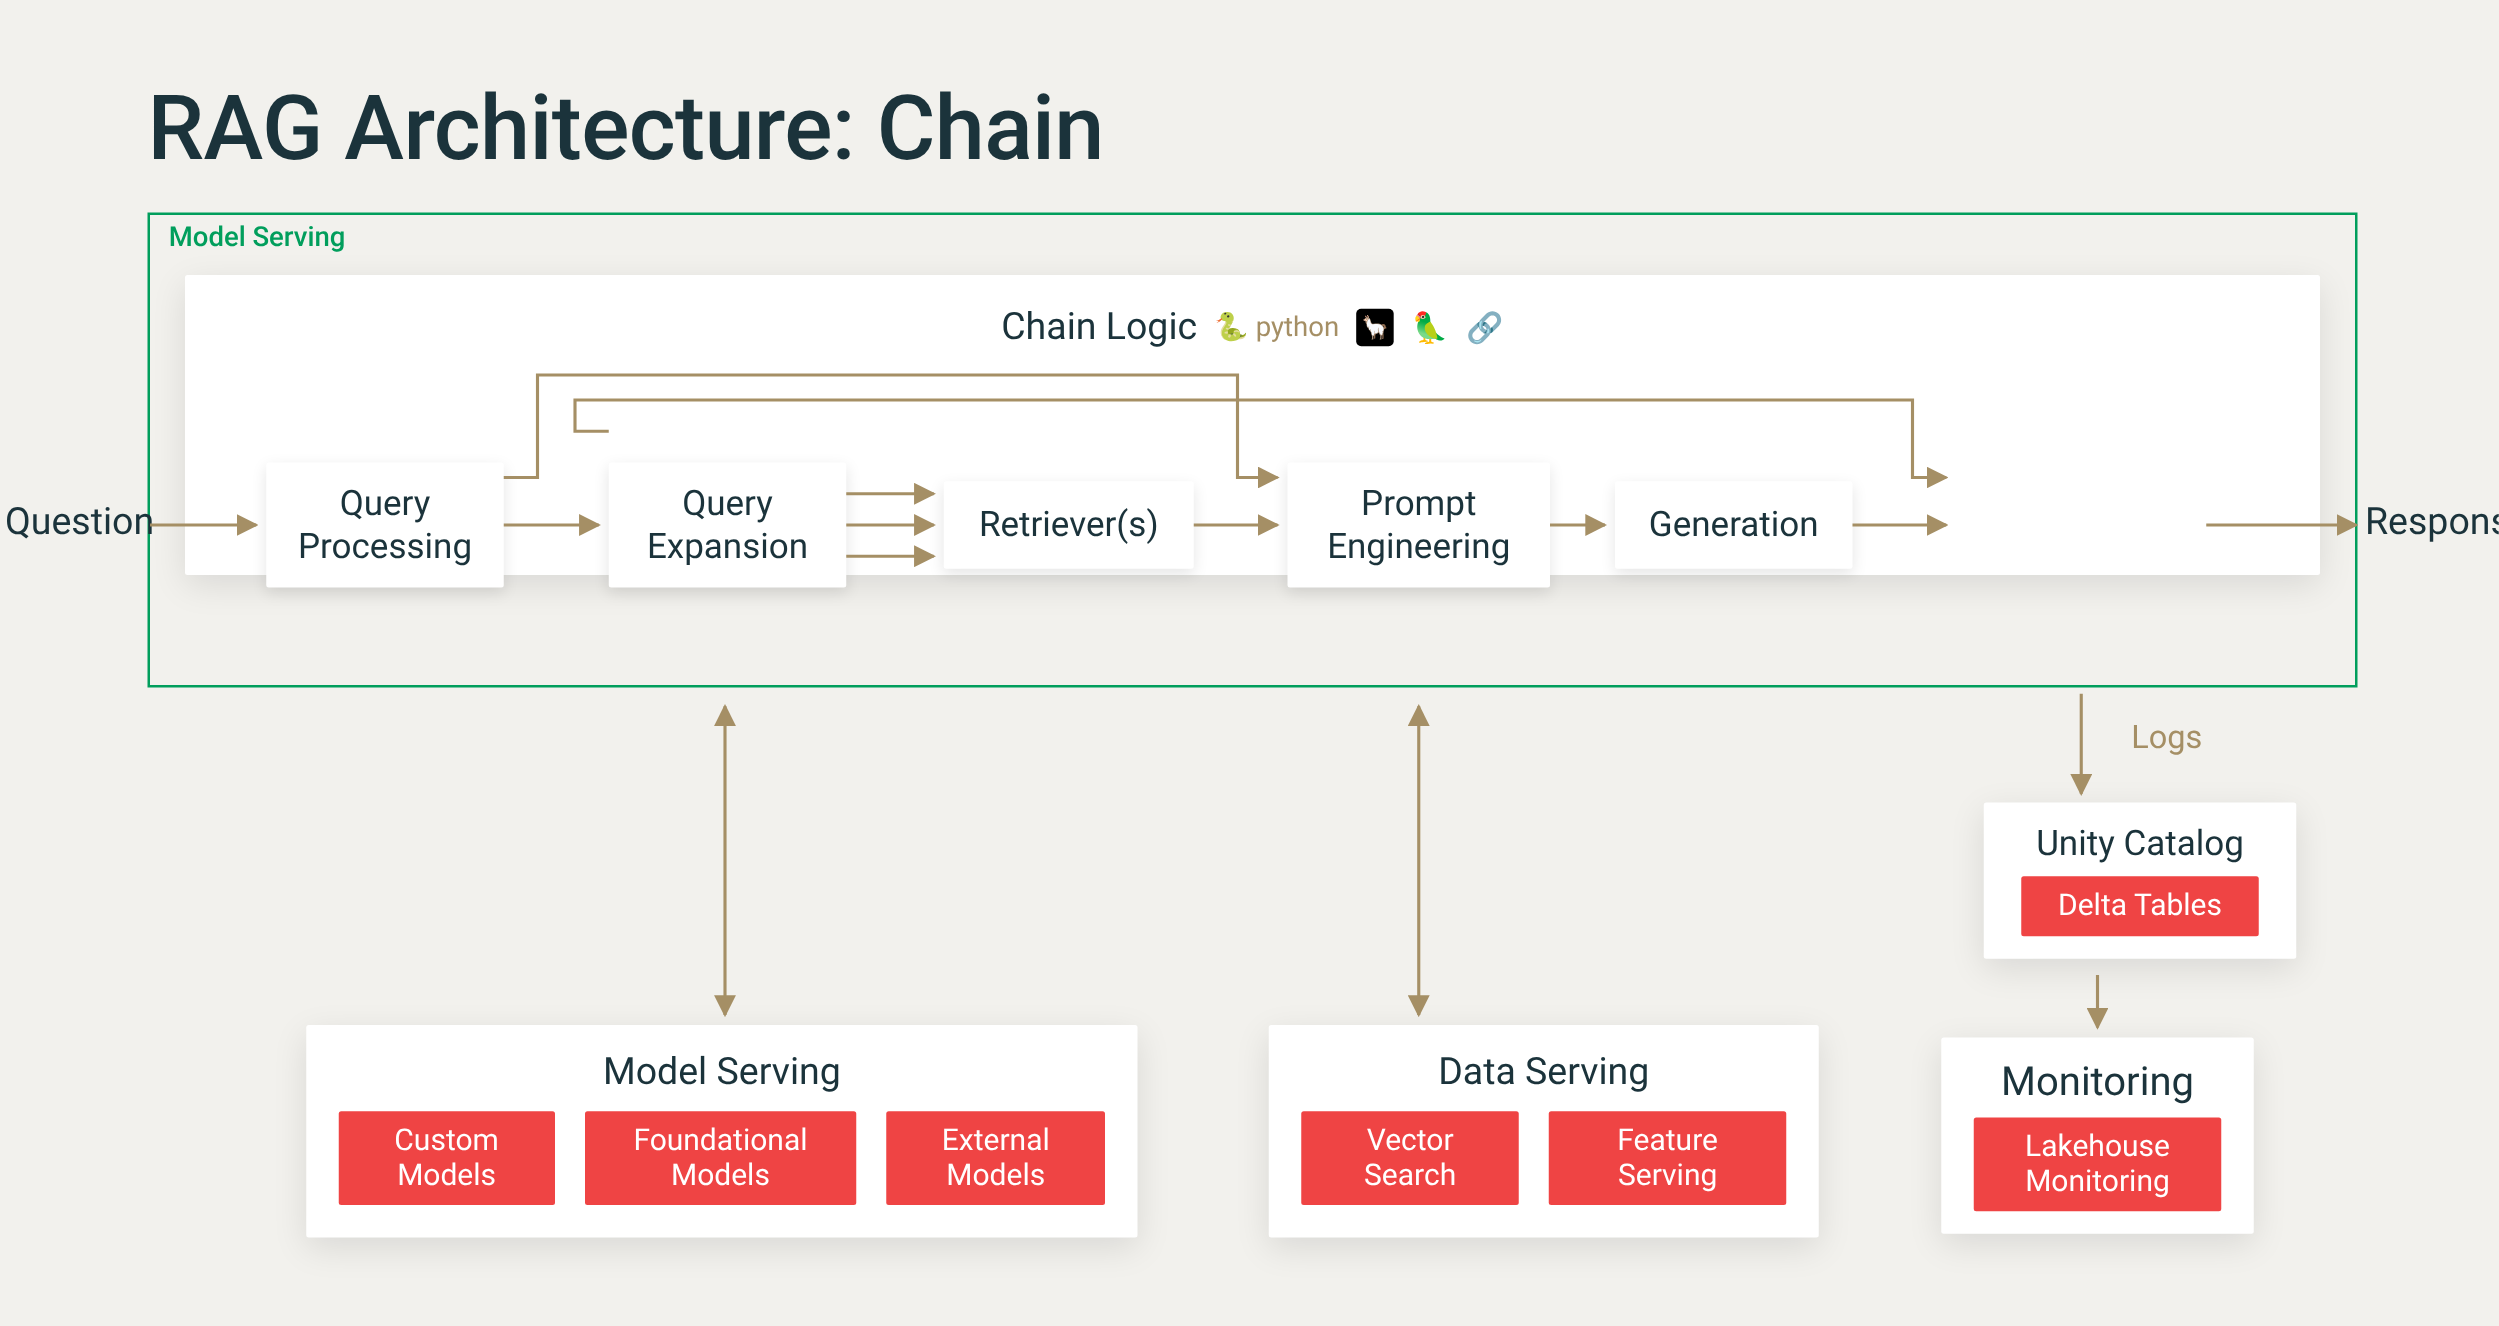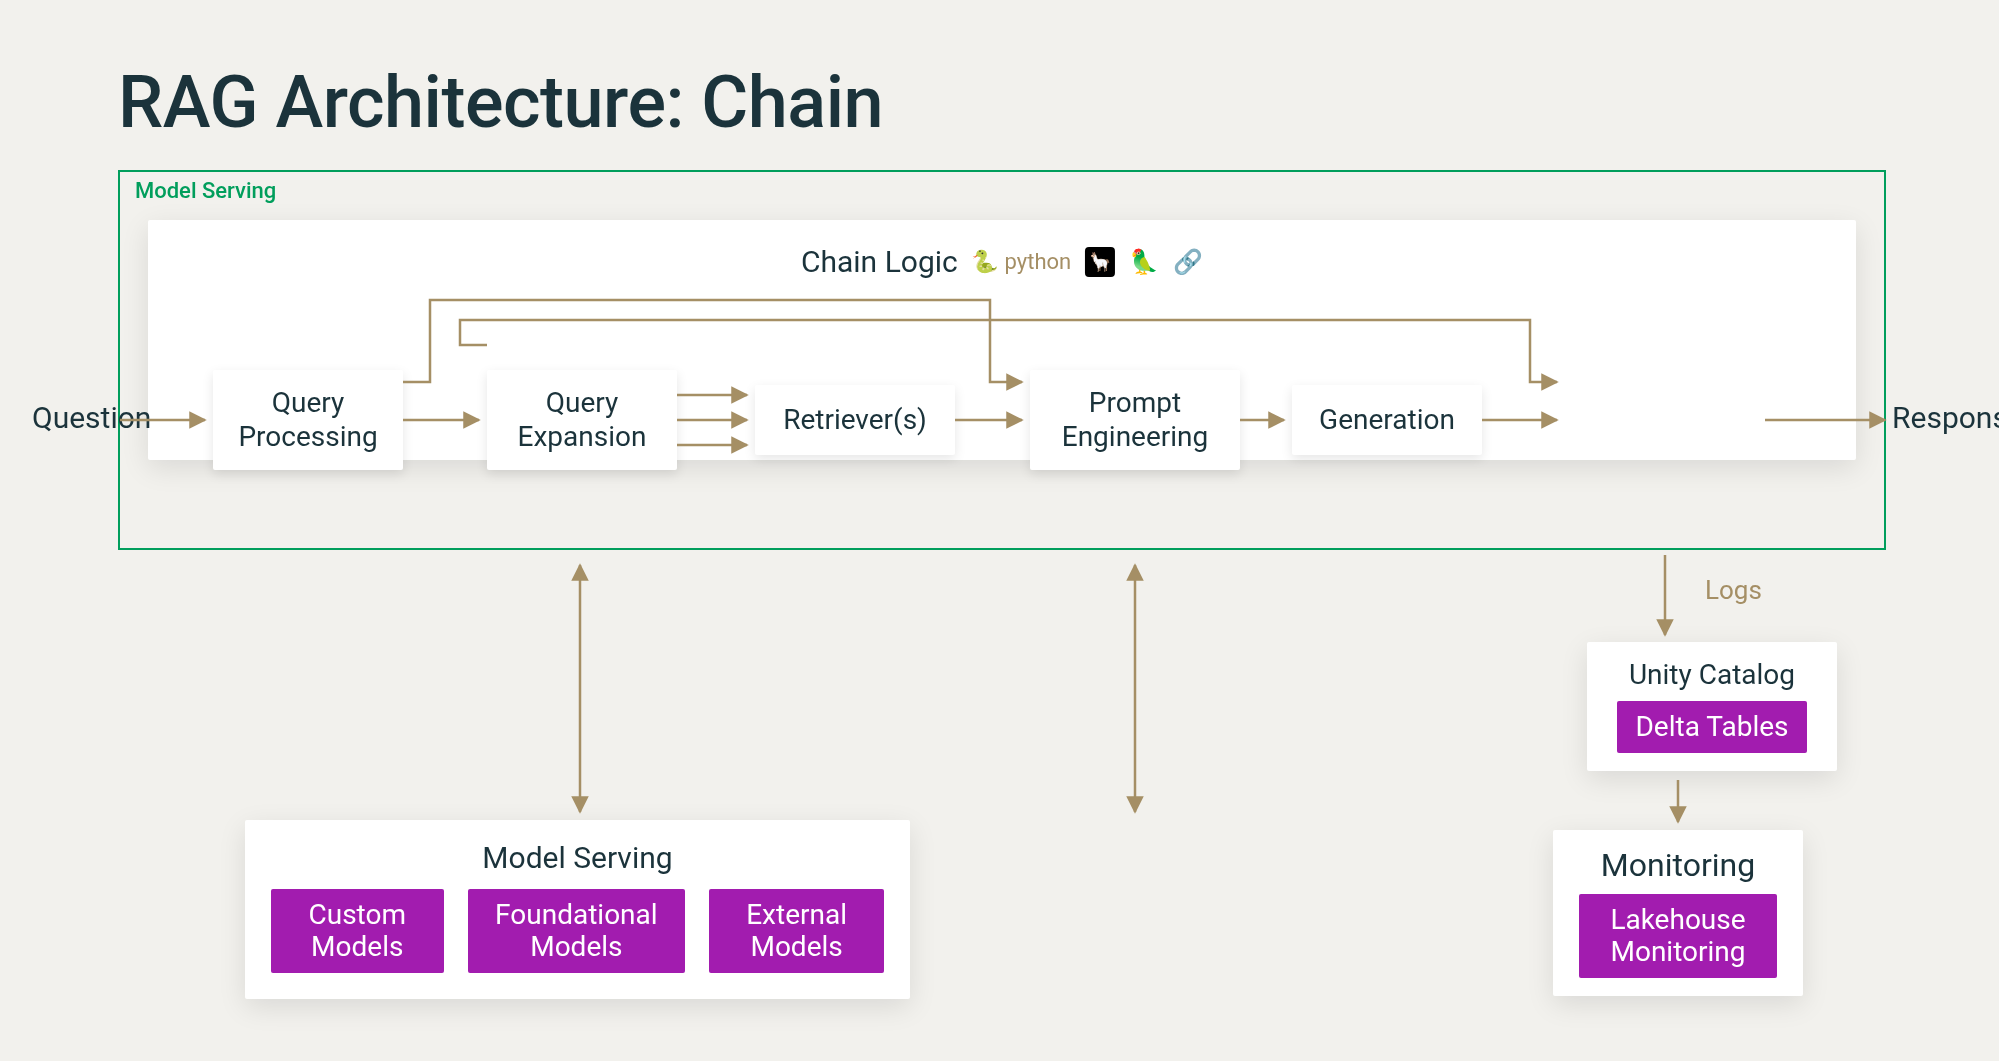--- a/index.html
+++ b/index.html
@@ -106,23 +106,23 @@
     padding-top: 20px;
     padding-bottom: 14px;
   }
   .pill-row {
     display: flex;
     justify-content: center;
     gap: 24px;
     padding: 0 26px 26px;
   }
   .pill {
-    background: #a21caf;
+    background: #ef4444;
     color: #ffffff;
-    font-size: 28px;
+    font-size: 24px;
     line-height: 1.15;
     text-align: center;
     padding: 10px 18px;
     border-radius: 2px;
     min-width: 170px;
   }
   .pill.single { min-width: 190px; }
   .edge-label {
     position: absolute;
     font-size: 30px;
@@ -164,33 +164,40 @@
 
   <div class="stage-box" style="left:487px; top:370px; width:190px; height:100px;">Query Expansion</div>
 
   <div class="stage-box" style="left:755px; top:385px; width:200px; height:70px;">Retriever(s)</div>
 
   <div class="stage-box" style="left:1030px; top:370px; width:210px; height:100px;">Prompt Engineering</div>
 
   <div class="stage-box" style="left:1292px; top:385px; width:190px; height:70px;">Generation</div>
 
 
-  <div class="edge-label" style="left:4px; top:400px;margin-left:28px;">Question</div>
+  <div class="edge-label" style="left:4px; top:400px;">Question</div>
   <div class="edge-label" style="left:1892px; top:400px;">Response</div>
   <div class="logs-label" style="left:1705px; top:575px;">Logs</div>
 
   <div class="panel-box" style="left:245px; top:820px; width:665px;">
     <div class="panel-title">Model Serving</div>
     <div class="pill-row">
       <div class="pill">Custom Models</div>
       <div class="pill">Foundational Models</div>
       <div class="pill">External Models</div>
     </div>
   </div>
 
+  <div class="panel-box" style="left:1015px; top:820px; width:440px;">
+    <div class="panel-title">Data Serving</div>
+    <div class="pill-row">
+      <div class="pill">Vector Search</div>
+      <div class="pill">Feature Serving</div>
+    </div>
+  </div>
 
   <div class="panel-box" style="left:1553px; top:642px; width:250px;margin-left:34px;">
     <div class="panel-title" style="font-size:28px; padding-top:16px; padding-bottom:10px;">Unity Catalog</div>
     <div class="pill-row" style="padding-bottom:18px;">
       <div class="pill single">Delta Tables</div>
     </div>
   </div>
 
   <div class="panel-box" style="left:1553px; top:830px; width:250px;">
     <div class="panel-title" style="font-size:32px; padding-top:16px; padding-bottom:10px;">Monitoring</div>

